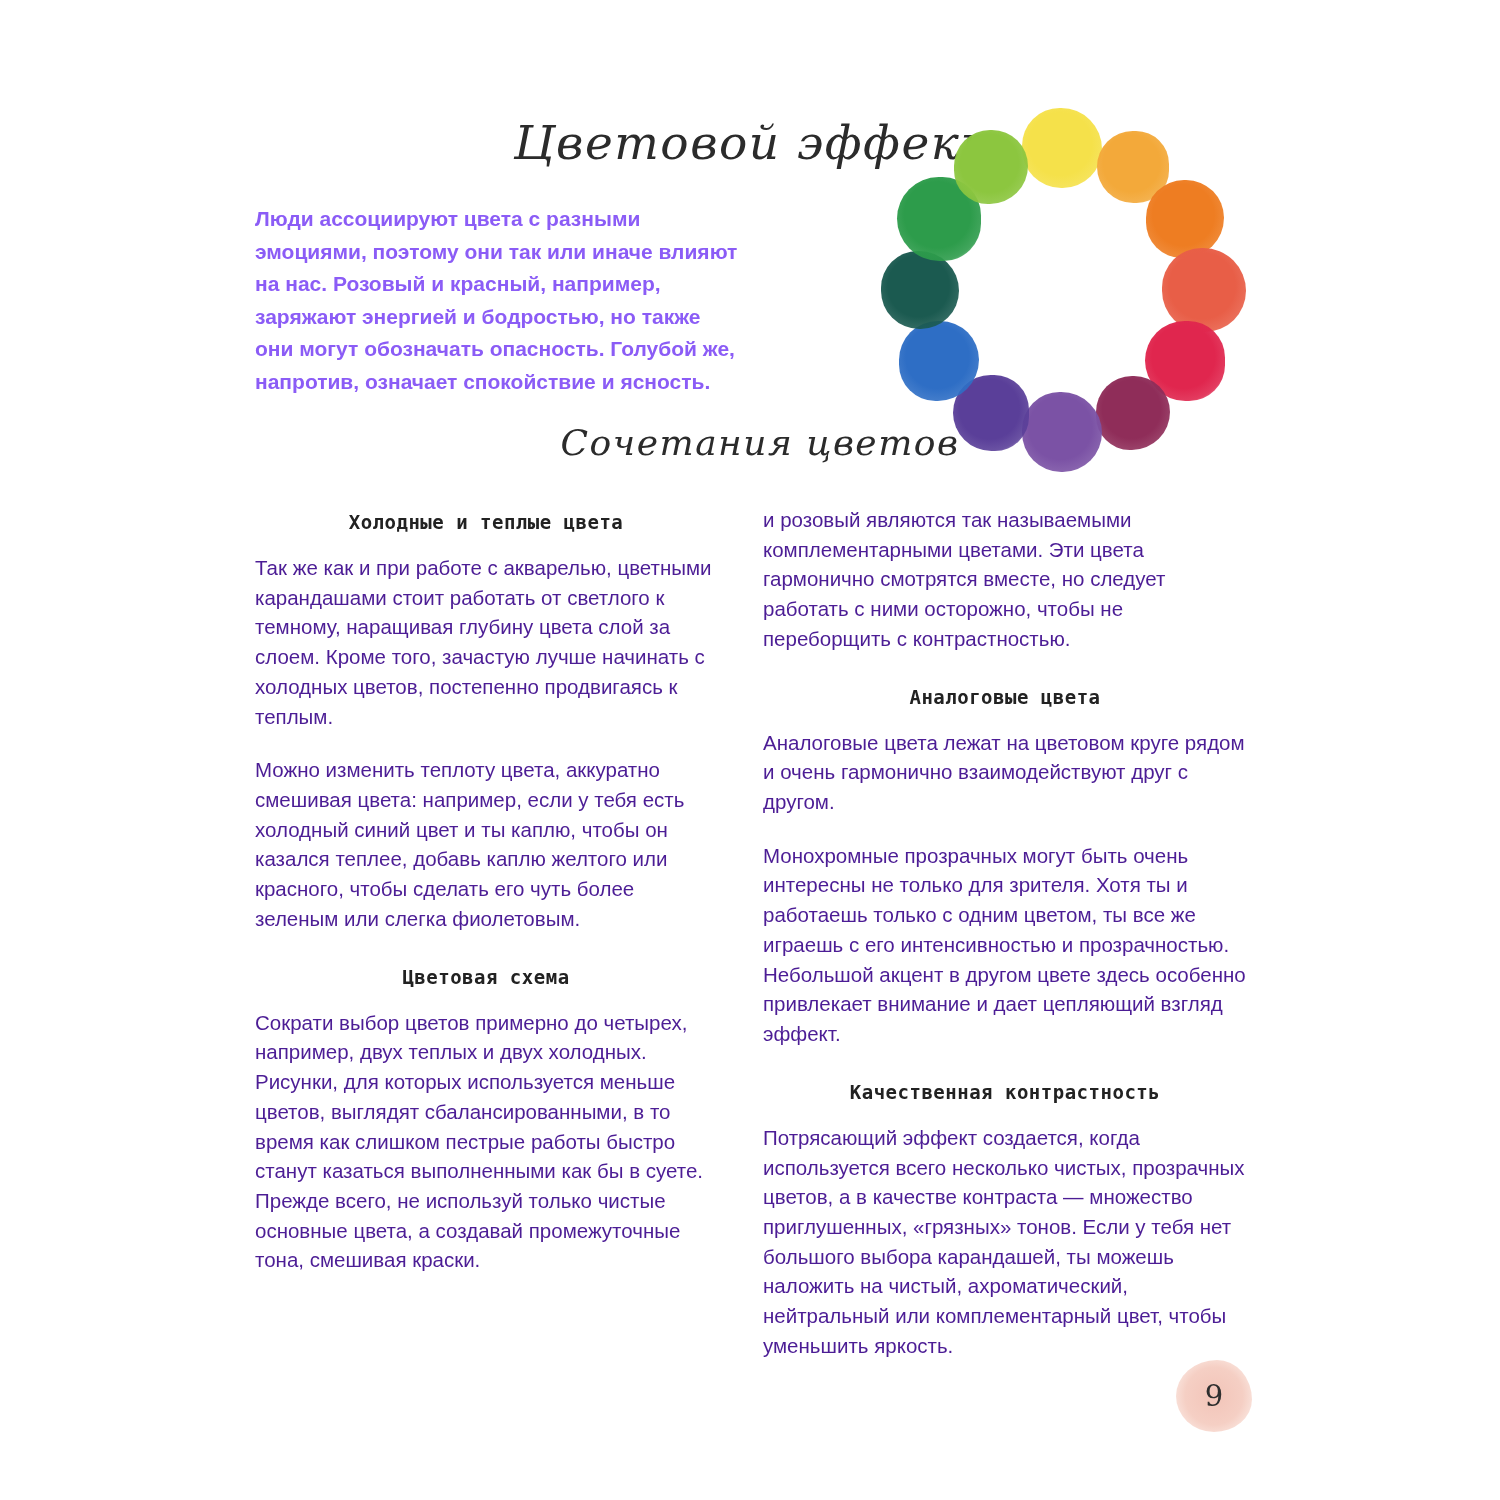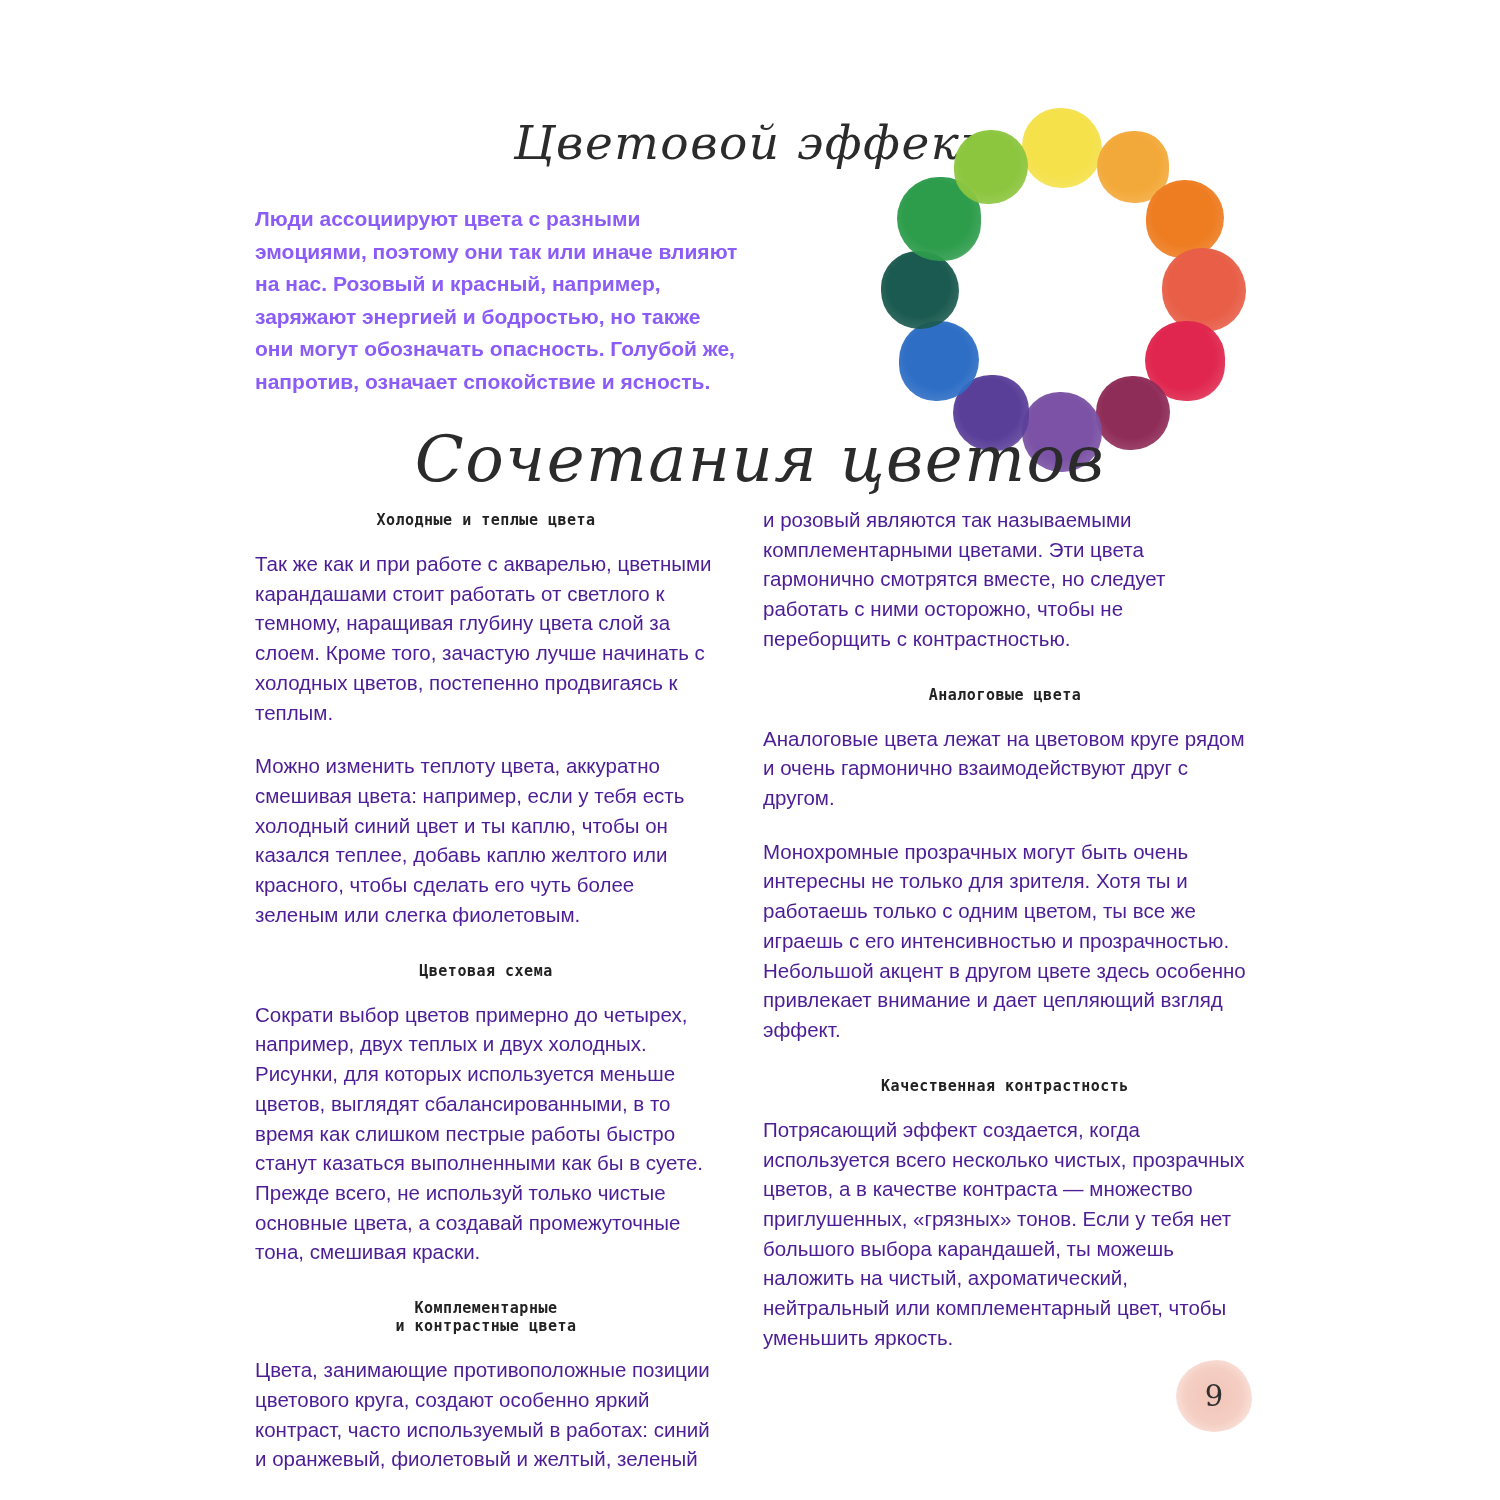--- a/index.html
+++ b/index.html
@@ -18,21 +18,21 @@
     left: 255px; width: 1010px;
     text-align: center;
     font-family: "DejaVu Serif", serif;
     font-style: italic;
     font-weight: 400;
     color: #2b2b2b;
     letter-spacing: 1.5px;
     margin: 0;
   }
   .title1 { top: 115px; font-size: 47px; width: 660px; left: 430px; }
-  .title2 { top: 422px; font-size: 64px; }
+  .title2 { top: 422px; font-size: 36px; }
 
   .intro {
     position: absolute;
     left: 255px; top: 203px; width: 485px;
     font-weight: 700;
     font-size: 21px;
     line-height: 1.55;
     color: #8b5cf6;
     margin: 0;
   }
@@ -50,21 +50,21 @@
   .col {
     position: absolute;
     top: 505px;
   }
   .col-left  { left: 255px; width: 462px; }
   .col-right { left: 763px; width: 484px; }
 
   .col-heading {
     font-family: "DejaVu Sans Mono", monospace;
     font-weight: 700;
-    font-size: 15px;
+    font-size: 19px;
     text-align: center;
     color: #222222;
     letter-spacing: 0.5px;
     margin: 32px 0 20px;
     white-space: pre-line;
   }
   section:first-child .col-heading { margin-top: 6px; }
 
   .para {
     font-size: 20.5px;
@@ -116,25 +116,20 @@
   <div class="col col-left">
     <section>
       <h3 class="col-heading">Холодные и теплые цвета</h3>
       <p class="para">Так же как и при работе с акварелью, цветными карандашами стоит работать от светлого к темному, наращивая глубину цвета слой за слоем. Кроме того, зачастую лучше начинать с холодных цветов, постепенно продвигаясь к теплым.</p>
       <p class="para">Можно изменить теплоту цвета, аккуратно смешивая цвета: например, если у тебя есть холодный синий цвет и ты каплю, чтобы он казался теплее, добавь каплю желтого или красного, чтобы сделать его чуть более зеленым или слегка фиолетовым.</p>
     </section>
     <section>
       <h3 class="col-heading">Цветовая схема</h3>
       <p class="para">Сократи выбор цветов примерно до четырех, например, двух теплых и двух холодных. Рисунки, для которых используется меньше цветов, выглядят сбалансированными, в то время как слишком пестрые работы быстро станут казаться выполненными как бы в суете. Прежде всего, не используй только чистые основные цвета, а создавай промежуточные тона, смешивая краски.</p>
     </section>
-    <section>
-      <h3 class="col-heading">Комплементарные
-и контрастные цвета</h3>
-      <p class="para">Цвета, занимающие противоположные позиции цветового круга, создают особенно яркий контраст, часто используемый в работах: синий и оранжевый, фиолетовый и желтый, зеленый</p>
-    </section>
   </div>
 
   <div class="col col-right">
     <section>
       <p class="para">и розовый являются так называемыми комплементарными цветами. Эти цвета гармонично смотрятся вместе, но следует работать с ними осторожно, чтобы не переборщить с контрастностью.</p>
     </section>
     <section>
       <h3 class="col-heading">Аналоговые цвета</h3>
       <p class="para">Аналоговые цвета лежат на цветовом круге рядом и очень гармонично взаимодействуют друг с другом.</p>
     </section>

